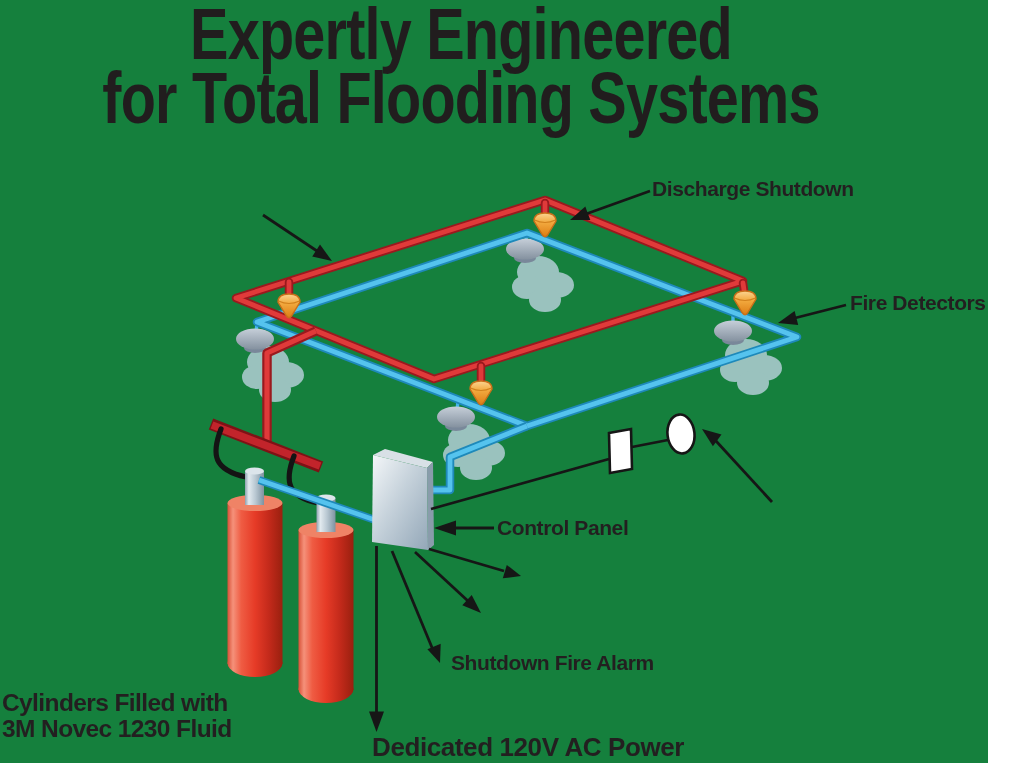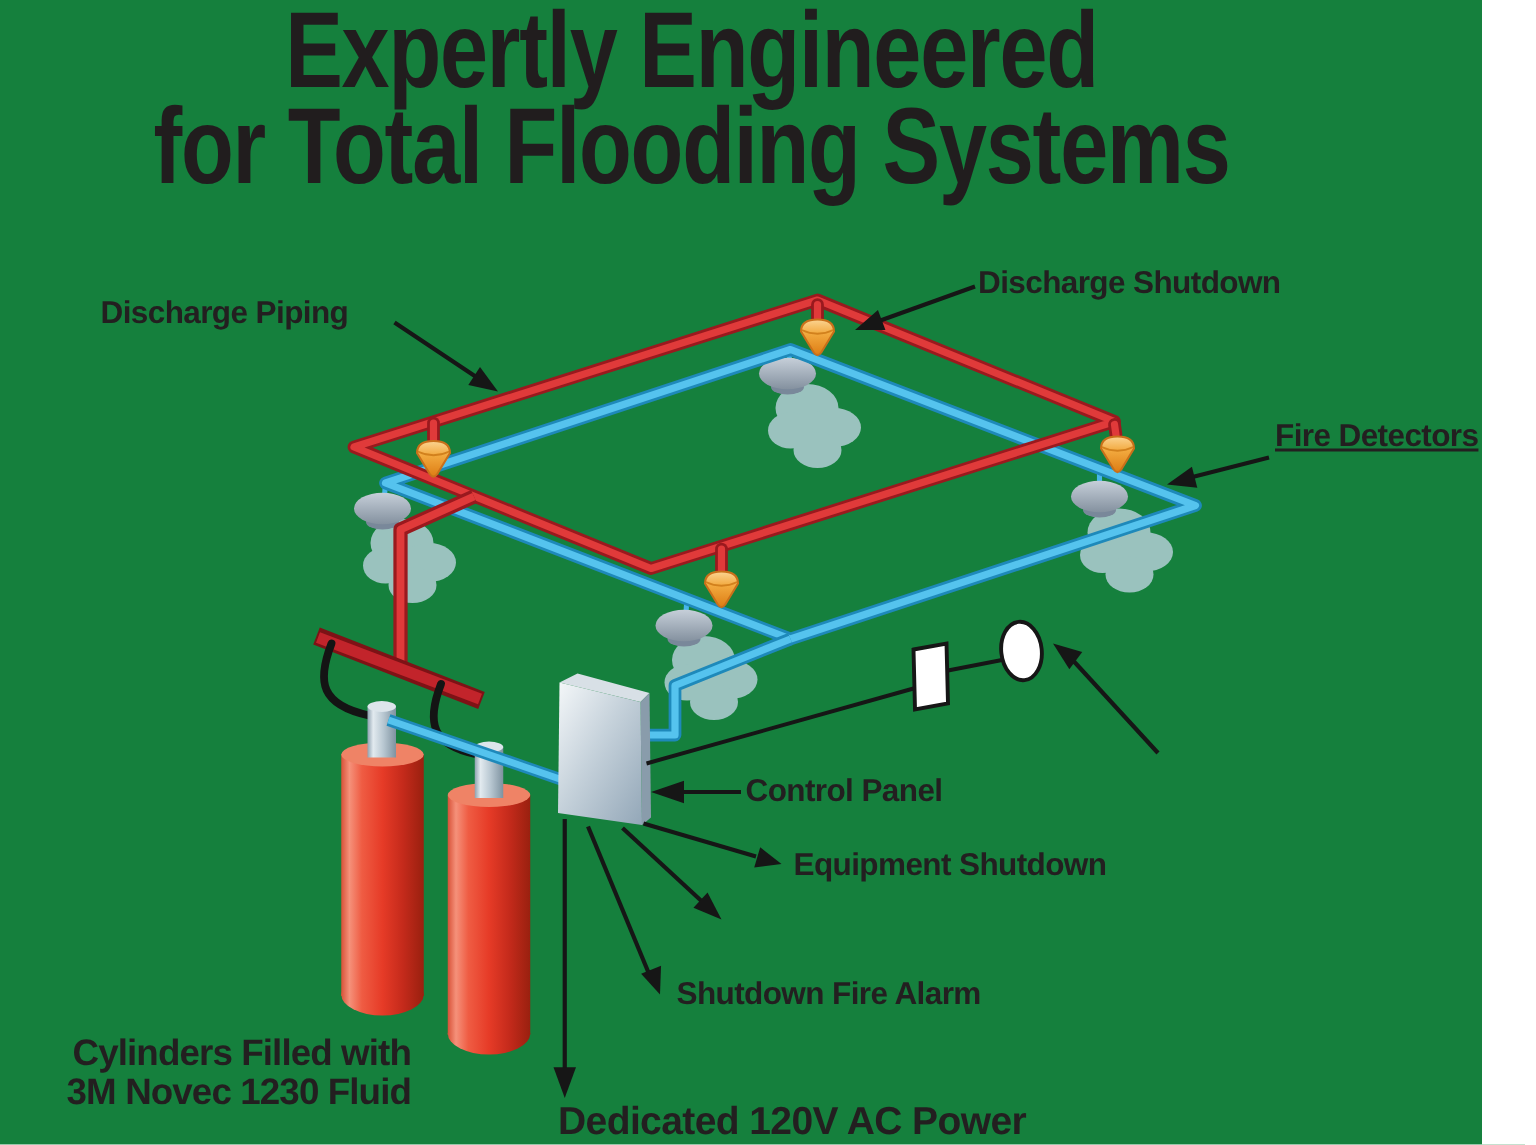--- a/index.html
+++ b/index.html
@@ -5,21 +5,21 @@
   html,body{margin:0;padding:0;background:#ffffff;}
   .stage{position:relative;width:988px;height:763px;background:#15803d;overflow:hidden;
          font-family:"Liberation Sans",sans-serif;}
   .diagram-svg{position:absolute;left:0;top:0;}
   .title{position:absolute;left:0;top:2px;width:922px;text-align:center;
          font-weight:bold;color:#211d1e;font-size:72px;line-height:64px;
          letter-spacing:-1px;transform:scaleX(0.80);transform-origin:50% 0;}
   .lbl{position:absolute;font-weight:bold;font-size:21px;color:#231f20;
        letter-spacing:-0.4px;white-space:nowrap;line-height:22px;}
   .lbl-big{font-size:26px;}
-  .cyl-label{position:absolute;left:2px;top:690px;width:272px;text-align:right;
+  .cyl-label{position:absolute;left:2px;top:690px;width:272px;text-align:left;
              font-weight:bold;font-size:24.5px;line-height:26px;color:#231f20;
              letter-spacing:-0.6px;}
 </style>
 </head>
 <body>
 
 <div class="stage">
 
   <svg class="diagram-svg" width="1024" height="763" viewBox="0 0 1024 763">
     <defs>
@@ -206,25 +206,23 @@
         <polygon points="376.5,732 369,711.5 384,711.5" stroke="none"></polygon>
       </g>
     </g>
   </svg>
 
   <div class="title">
     <div>Expertly Engineered</div>
     <div>for Total Flooding Systems</div>
   </div>
 
-  <div class="lbl" style="left:67px;top:198px;">Discharge Piping</div>
   <div class="lbl" style="left:652px;top:178px;">Discharge Shutdown</div>
-  <div class="lbl" style="left:850px;top:280px;text-decoration:underline;">Fire Detectors</div>
+  <div class="lbl" style="left:850px;top:292px;">Fire Detectors</div>
   <div class="lbl" style="left:497px;top:517px;">Control Panel</div>
-  <div class="lbl" style="left:529px;top:566px;">Equipment Shutdown</div>
   <div class="lbl" style="left:451px;top:652px;">Shutdown Fire Alarm</div>
   <div class="lbl lbl-big" style="left:372px;top:736px;">Dedicated 120V AC Power</div>
 
   <div class="cyl-label">
     <div>Cylinders Filled with</div>
     <div>3M Novec 1230 Fluid</div>
   </div>
 
 </div>
 

